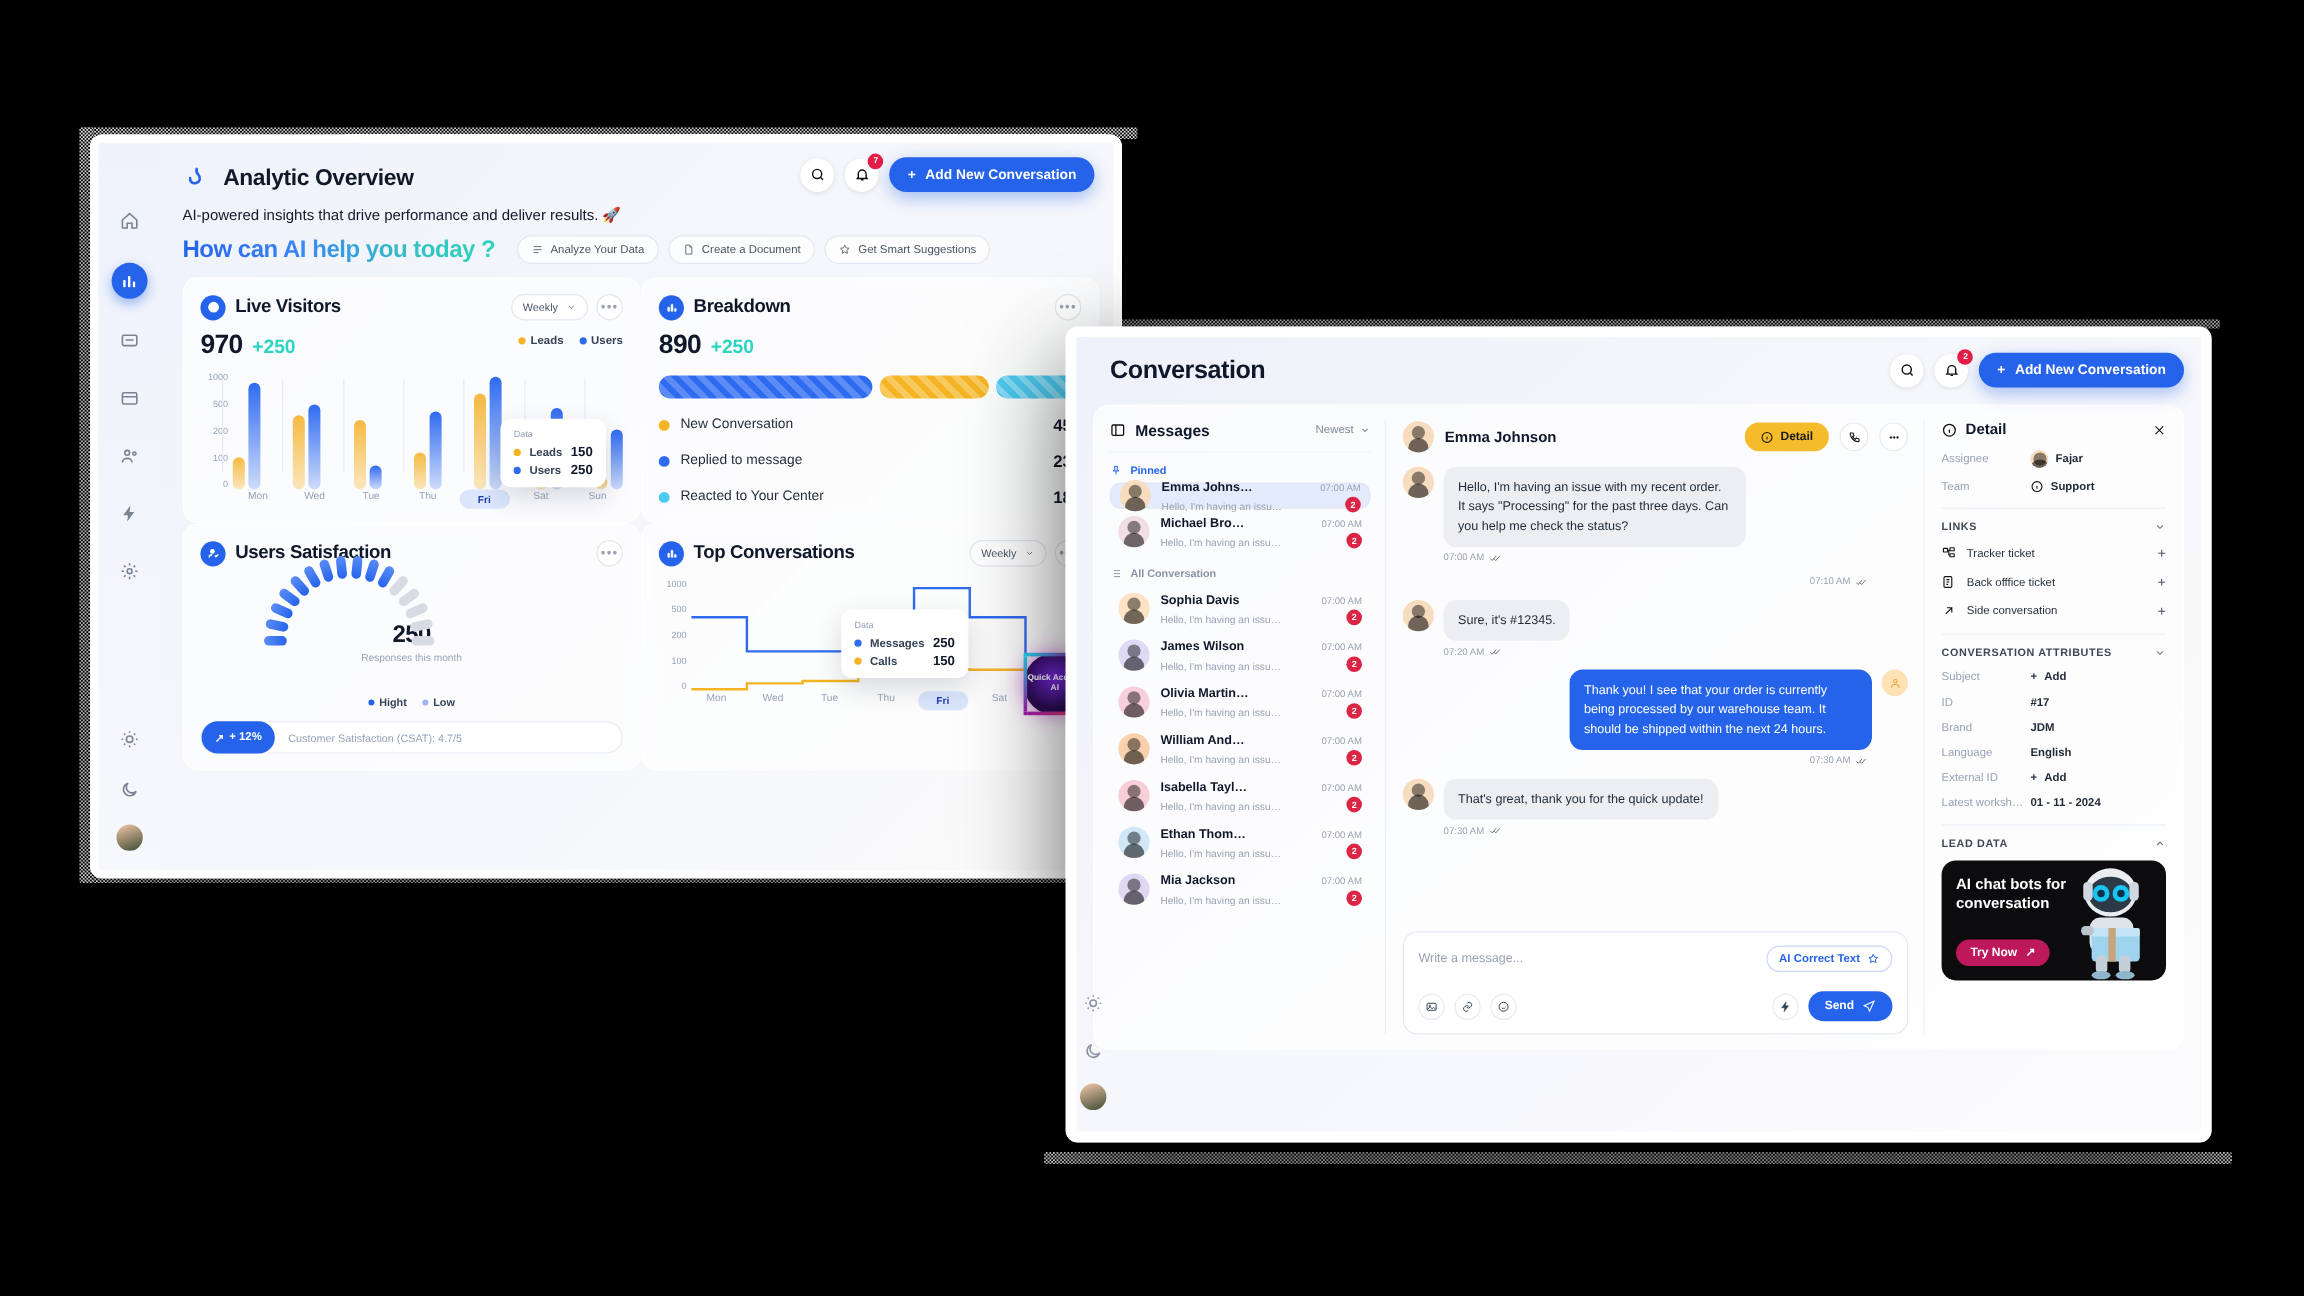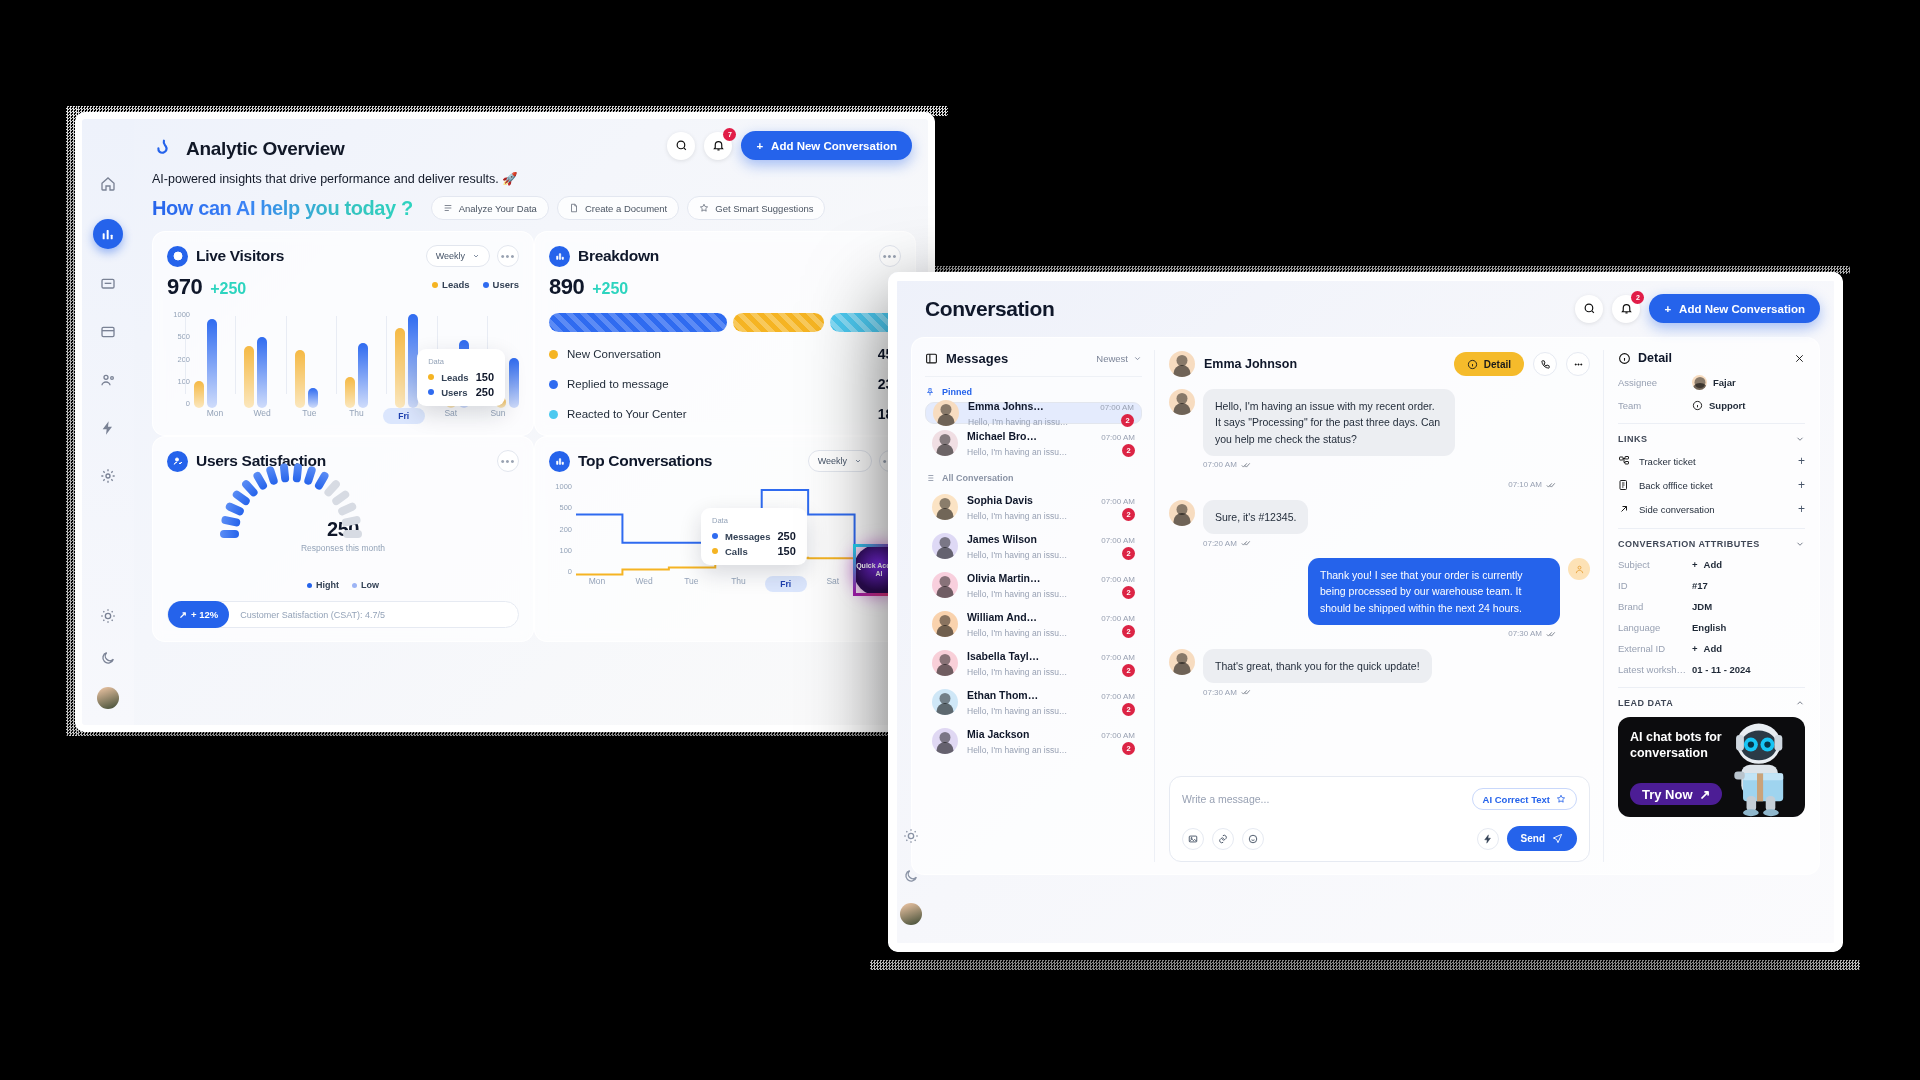--- a/index.html
+++ b/index.html
@@ -201,21 +201,21 @@
   .hr{height:1px;background:#eceff5;margin:12px 0 10px;}
   .sec{display:flex;align-items:center;font-size:9px;font-weight:700;color:#3f4756;letter-spacing:.5px;}
   .sec svg{margin-left:auto;width:10px;height:10px;stroke:#6b7280;}
   .lrow{display:flex;align-items:center;gap:9px;margin-top:10px;font-size:9.5px;color:#1f2937;font-weight:500;}
   .lrow .pl{margin-left:auto;color:#475569;font-size:12px;cursor:pointer;}
   .lrow svg{width:12px;height:12px;stroke:#111;}
   .addv{display:flex;align-items:center;gap:6px;color:#1f2937;font-weight:600;}
 
   .promo{margin-top:9px;height:100px;border-radius:12px;background:#0c0c0e;position:relative;overflow:hidden;padding:13px 12px;}
   .promo-t{font-size:12.5px;color:#fff;font-weight:700;line-height:1.25;width:100px;}
-  .promo-b{position:absolute;left:12px;bottom:12px;height:22px;padding:0 12px;border-radius:11px;background:#4c1d95;color:#fff;font-size:13px;font-weight:600;display:flex;align-items:center;gap:7px;cursor:pointer;}
+  .promo-b{position:absolute;left:12px;bottom:12px;height:22px;padding:0 12px;border-radius:11px;background:#be185d;color:#fff;font-size:10px;font-weight:600;display:flex;align-items:center;gap:7px;cursor:pointer;}
   .bot{position:absolute;right:4px;bottom:0;width:88px;height:96px;}
   .w2-side{position:absolute;left:0;bottom:18px;width:28px;display:flex;flex-direction:column;align-items:center;gap:14px;}
   .w2-side .rail-ico{color:#8a93a5;}
 </style>
 </head>
 <body>
 
 <div class="stage">
 
   <div class="grain" style="left:68px;top:106px;width:880px;height:10px;"></div>

